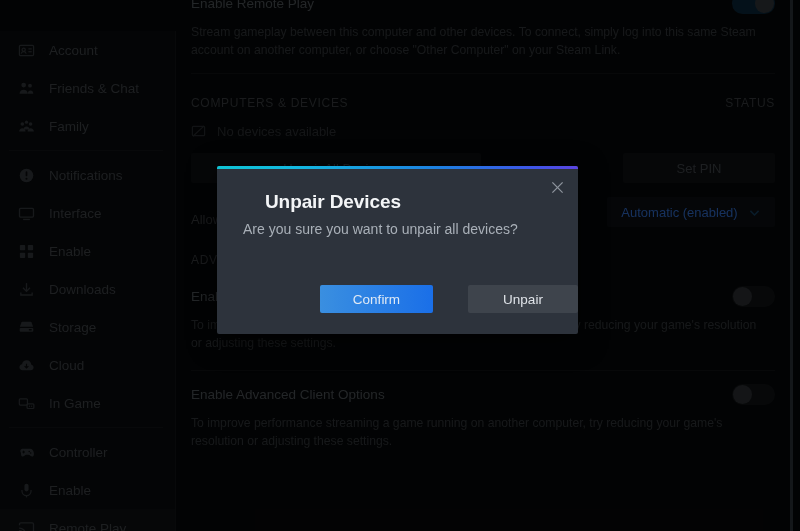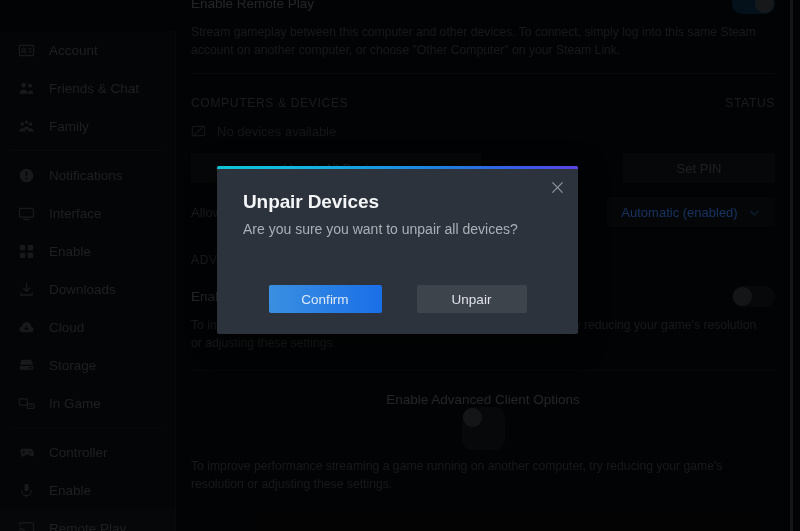--- a/index.html
+++ b/index.html
@@ -127,21 +127,21 @@
     align-items: center;
     gap: 11px;
     margin-top: 14px;
     color: #35393d;
     font-size: 13px;
   }
   .dev-row .ic { color:#2f3337; display:inline-flex; }
 
   .ctl-row {
     display: flex;
-    align-items: center;
+    align-items: flex-end;
     justify-content: space-between;
     margin-top: 14px;
     gap: 20px;
   }
   .btn-dark {
     background: #101317;
     color: #4e5358;
     font-size: 13px;
     height: 30px;
     border-radius: 2px;
@@ -199,33 +199,34 @@
     display: flex; align-items: center; justify-content: center;
     color: #8e959d;
     cursor: pointer;
   }
   #modal-body { padding: 22px 26px 0 26px; }
   #modal-title {
     color: #f3f5f7;
     font-size: 19px;
     font-weight: bold;
     letter-spacing: -0.1px;
+    margin-left: 22px;
   }
   #modal-msg {
     color: #a9b0b8;
     font-size: 14px;
     margin-top: 8px;
   }
   #modal-actions {
     position: absolute;
     left: 0; right: 0; bottom: 0;
     height: 62px;
     display: flex;
     align-items: center;
-    justify-content: center;
+    justify-content: flex-end;
     gap: 35px;
     padding-bottom: 8px;
   }
   .m-btn {
     height: 28px;
     min-width: 110px;
     border: none;
     border-radius: 2px;
     font-size: 13.5px;
     font-family: inherit;
@@ -331,35 +332,35 @@
             <line x1="9" y1="2.2" x2="9" y2="10.6"></line>
             <polyline points="5.3,7.2 9,11 12.7,7.2"></polyline>
             <polyline points="3,12.2 3,14.8 15,14.8 15,12.2"></polyline>
           </svg>
         </span>
         <span class="nav-label">Downloads</span>
       </div>
       <div class="nav-item">
         <span class="ic">
           <svg width="17" height="17" viewBox="0 0 18 18" fill="currentColor">
-            <path d="M4.7 14c-1.8 0-3.2-1.4-3.2-3.1 0-1.6 1.2-3 2.8-3.2C4.7 5.2 6.7 3.5 9.1 3.5c2.7 0 4.9 2.1 5 4.7 1.4.2 2.4 1.4 2.4 2.8 0 1.6-1.3 3-3 3z"></path>
-            <path d="M9 7.1v4.2M7 9.6l2 2 2-2" stroke="#0b0e10" stroke-width="1.2" fill="none"></path>
-          </svg>
-        </span>
-        <span class="nav-label">Cloud</span>
-      </div>
-      <div class="nav-item">
-        <span class="ic">
-          <svg width="17" height="17" viewBox="0 0 18 18" fill="currentColor">
             <path d="M2 8.2 3.6 3.6c.2-.5.6-.8 1.1-.8h8.6c.5 0 .9.3 1.1.8L16 8.2z"></path>
             <rect x="1.8" y="9.4" width="14.4" height="4" rx="1"></rect>
             <rect x="11.4" y="10.6" width="3.2" height="1.5" rx=".5" fill="#0b0e10"></rect>
           </svg>
         </span>
         <span class="nav-label">Storage</span>
+      </div>
+      <div class="nav-item">
+        <span class="ic">
+          <svg width="17" height="17" viewBox="0 0 18 18" fill="currentColor">
+            <path d="M4.7 14c-1.8 0-3.2-1.4-3.2-3.1 0-1.6 1.2-3 2.8-3.2C4.7 5.2 6.7 3.5 9.1 3.5c2.7 0 4.9 2.1 5 4.7 1.4.2 2.4 1.4 2.4 2.8 0 1.6-1.3 3-3 3z"></path>
+            <path d="M9 7.1v4.2M7 9.6l2 2 2-2" stroke="#0b0e10" stroke-width="1.2" fill="none"></path>
+          </svg>
+        </span>
+        <span class="nav-label">Cloud</span>
       </div>
       <div class="nav-item">
         <span class="ic">
           <svg width="17" height="17" viewBox="0 0 18 18" fill="none" stroke="currentColor" stroke-width="1.3">
             <rect x="1.4" y="4" width="8.6" height="6.6" rx="1"></rect>
             <path d="M10.6 9.3h5.2c.6 0 1 .4 1 1v3c0 .6-.4 1-1 1h-5.2c-.6 0-1-.4-1-1v-3c0-.6.4-1 1-1z"></path>
             <circle cx="12.2" cy="11.9" r=".7" fill="currentColor" stroke="none"></circle>
             <circle cx="14.4" cy="11.9" r=".7" fill="currentColor" stroke="none"></circle>
           </svg>
         </span>
@@ -449,21 +450,21 @@
 
       <div class="row-head" style="margin-top:16px;">
         <div class="row-title">Enable Advanced Host Options</div>
         <div class="toggle off">
             <span class="knob"></span>
           </div>
       </div>
       <div class="row-desc">To improve performance streaming a game running on this computer, try reducing your game's resolution or adjusting these settings.</div>
       <div class="hr" style="margin-top:18px;"></div>
 
-      <div class="row-head" style="margin-top:21px;flex-direction:column;">
+      <div class="row-head" style="margin-top:10px;">
         <div class="row-title">Enable Advanced Client Options</div>
         <div class="toggle off">
             <span class="knob"></span>
           </div>
       </div>
       <div class="row-desc">To improve performance streaming a game running on another computer, try reducing your game's resolution or adjusting these settings.</div>
 
     </div>
   </section>
 

